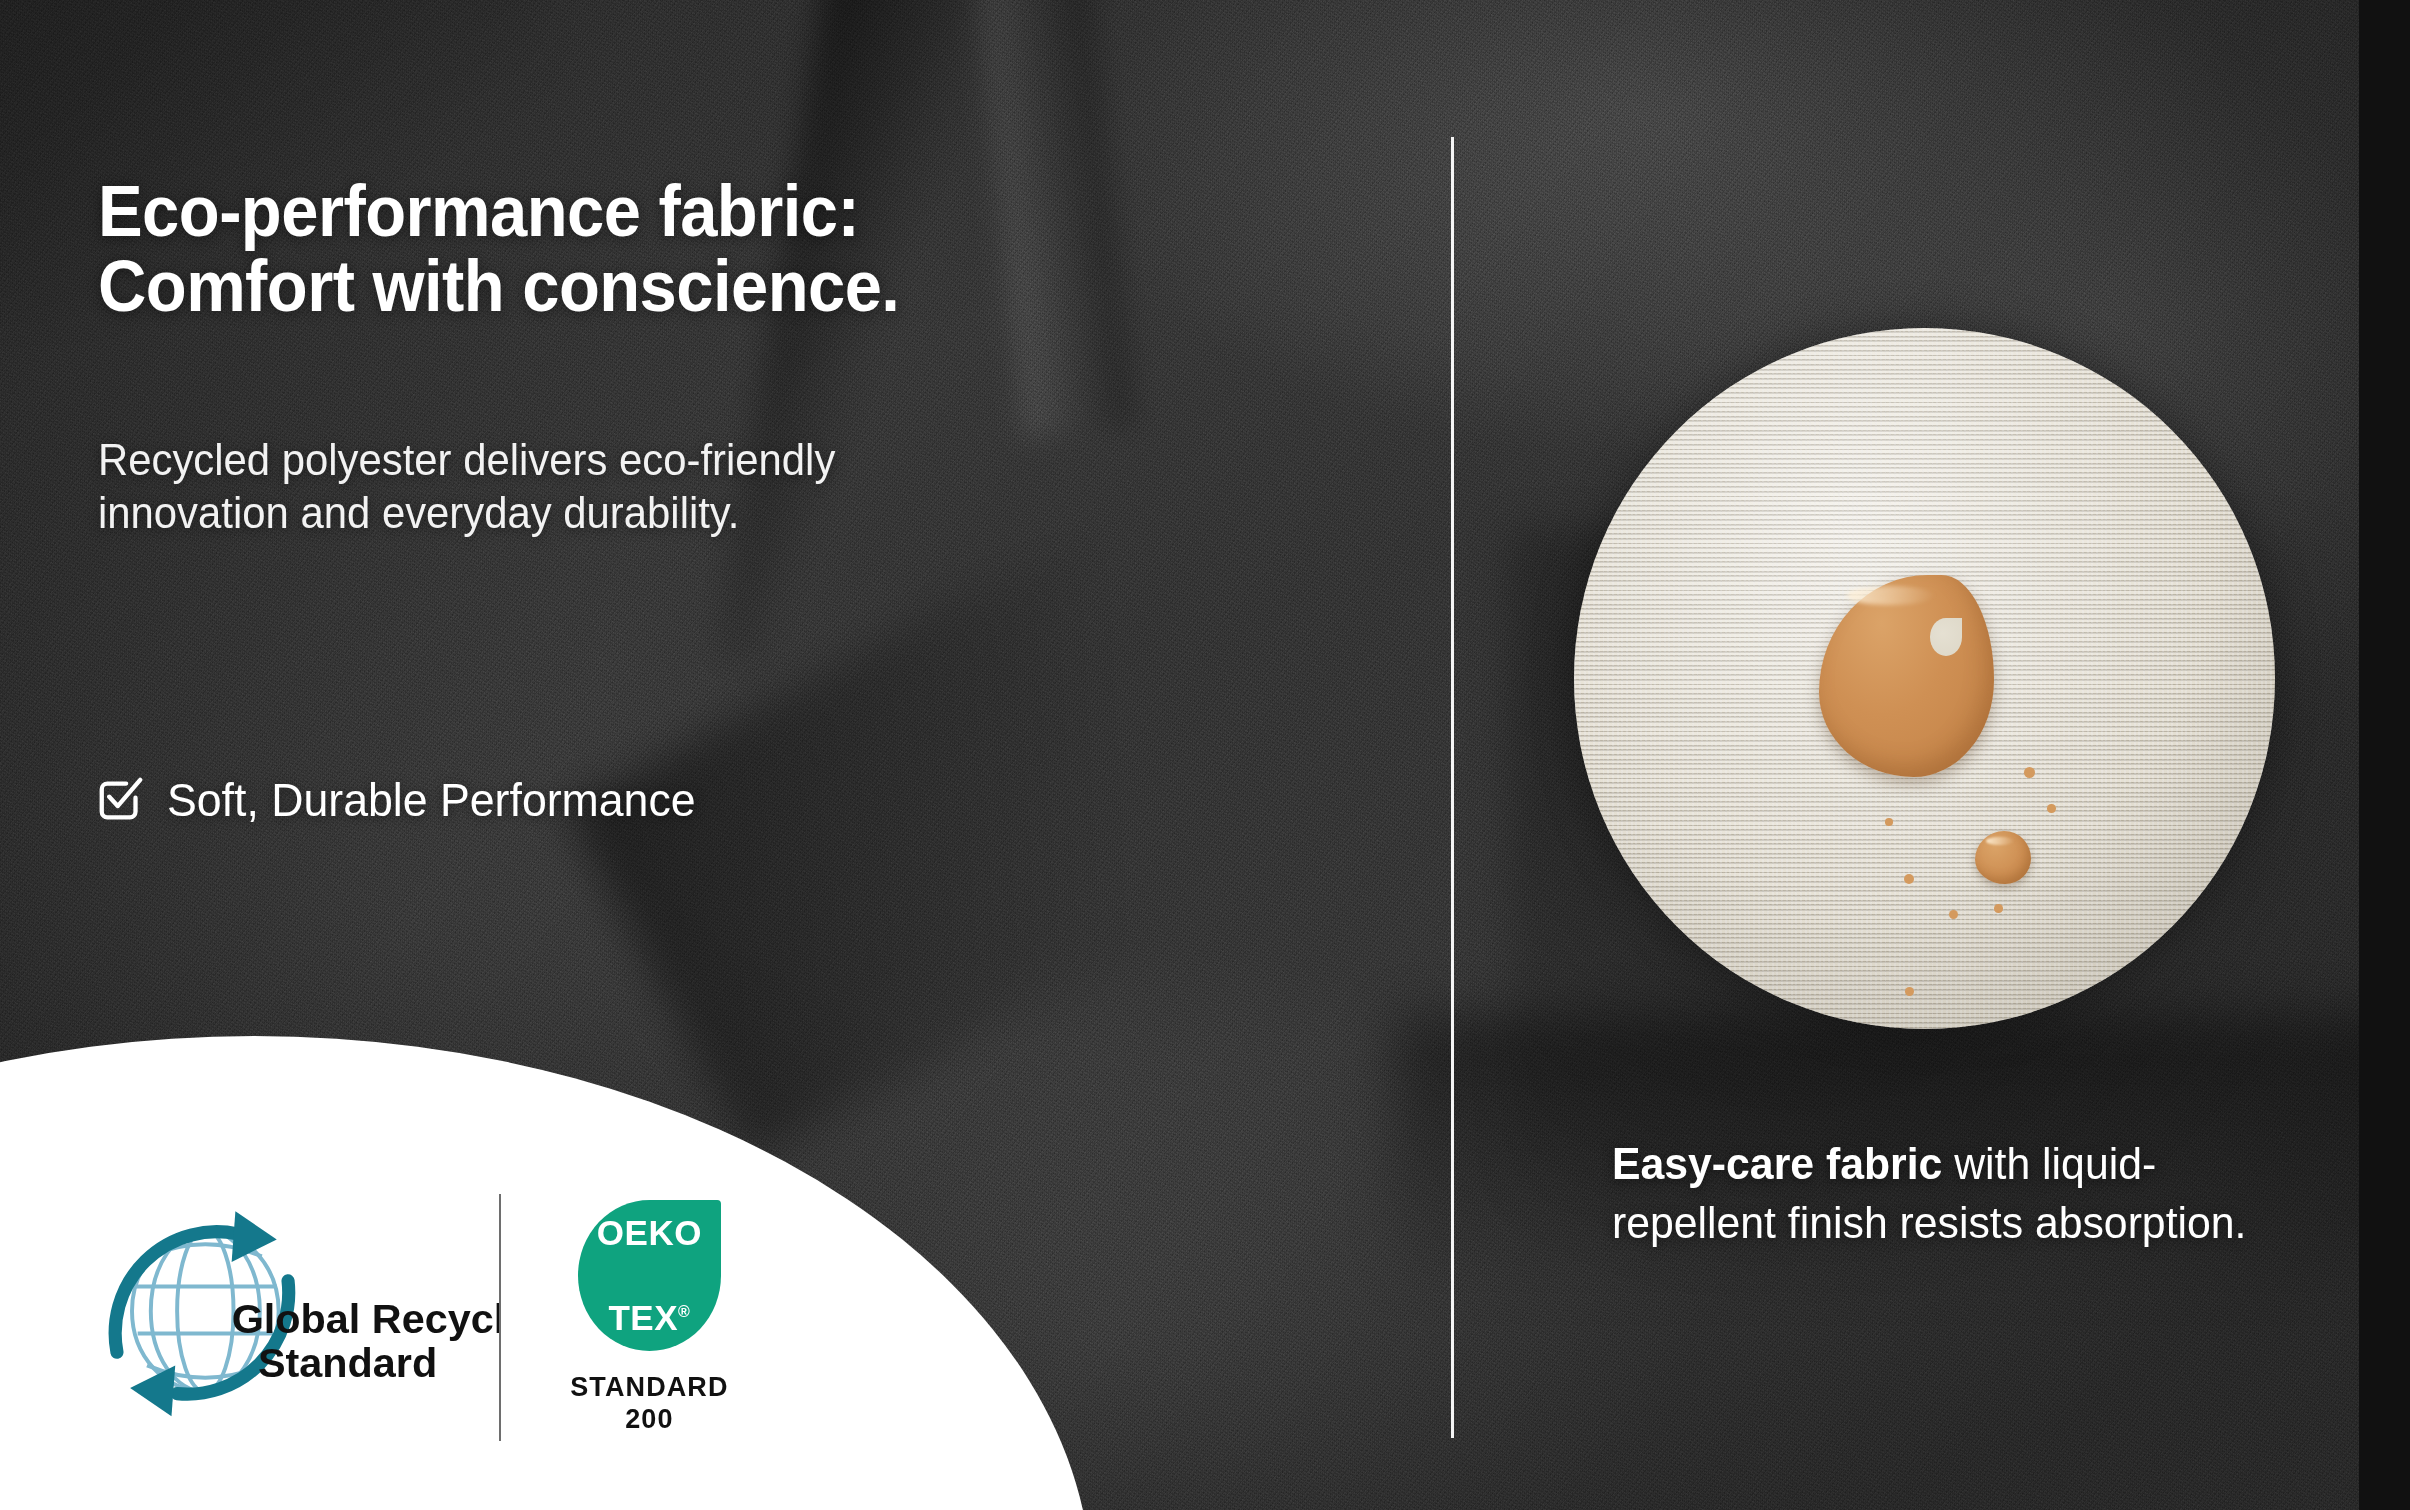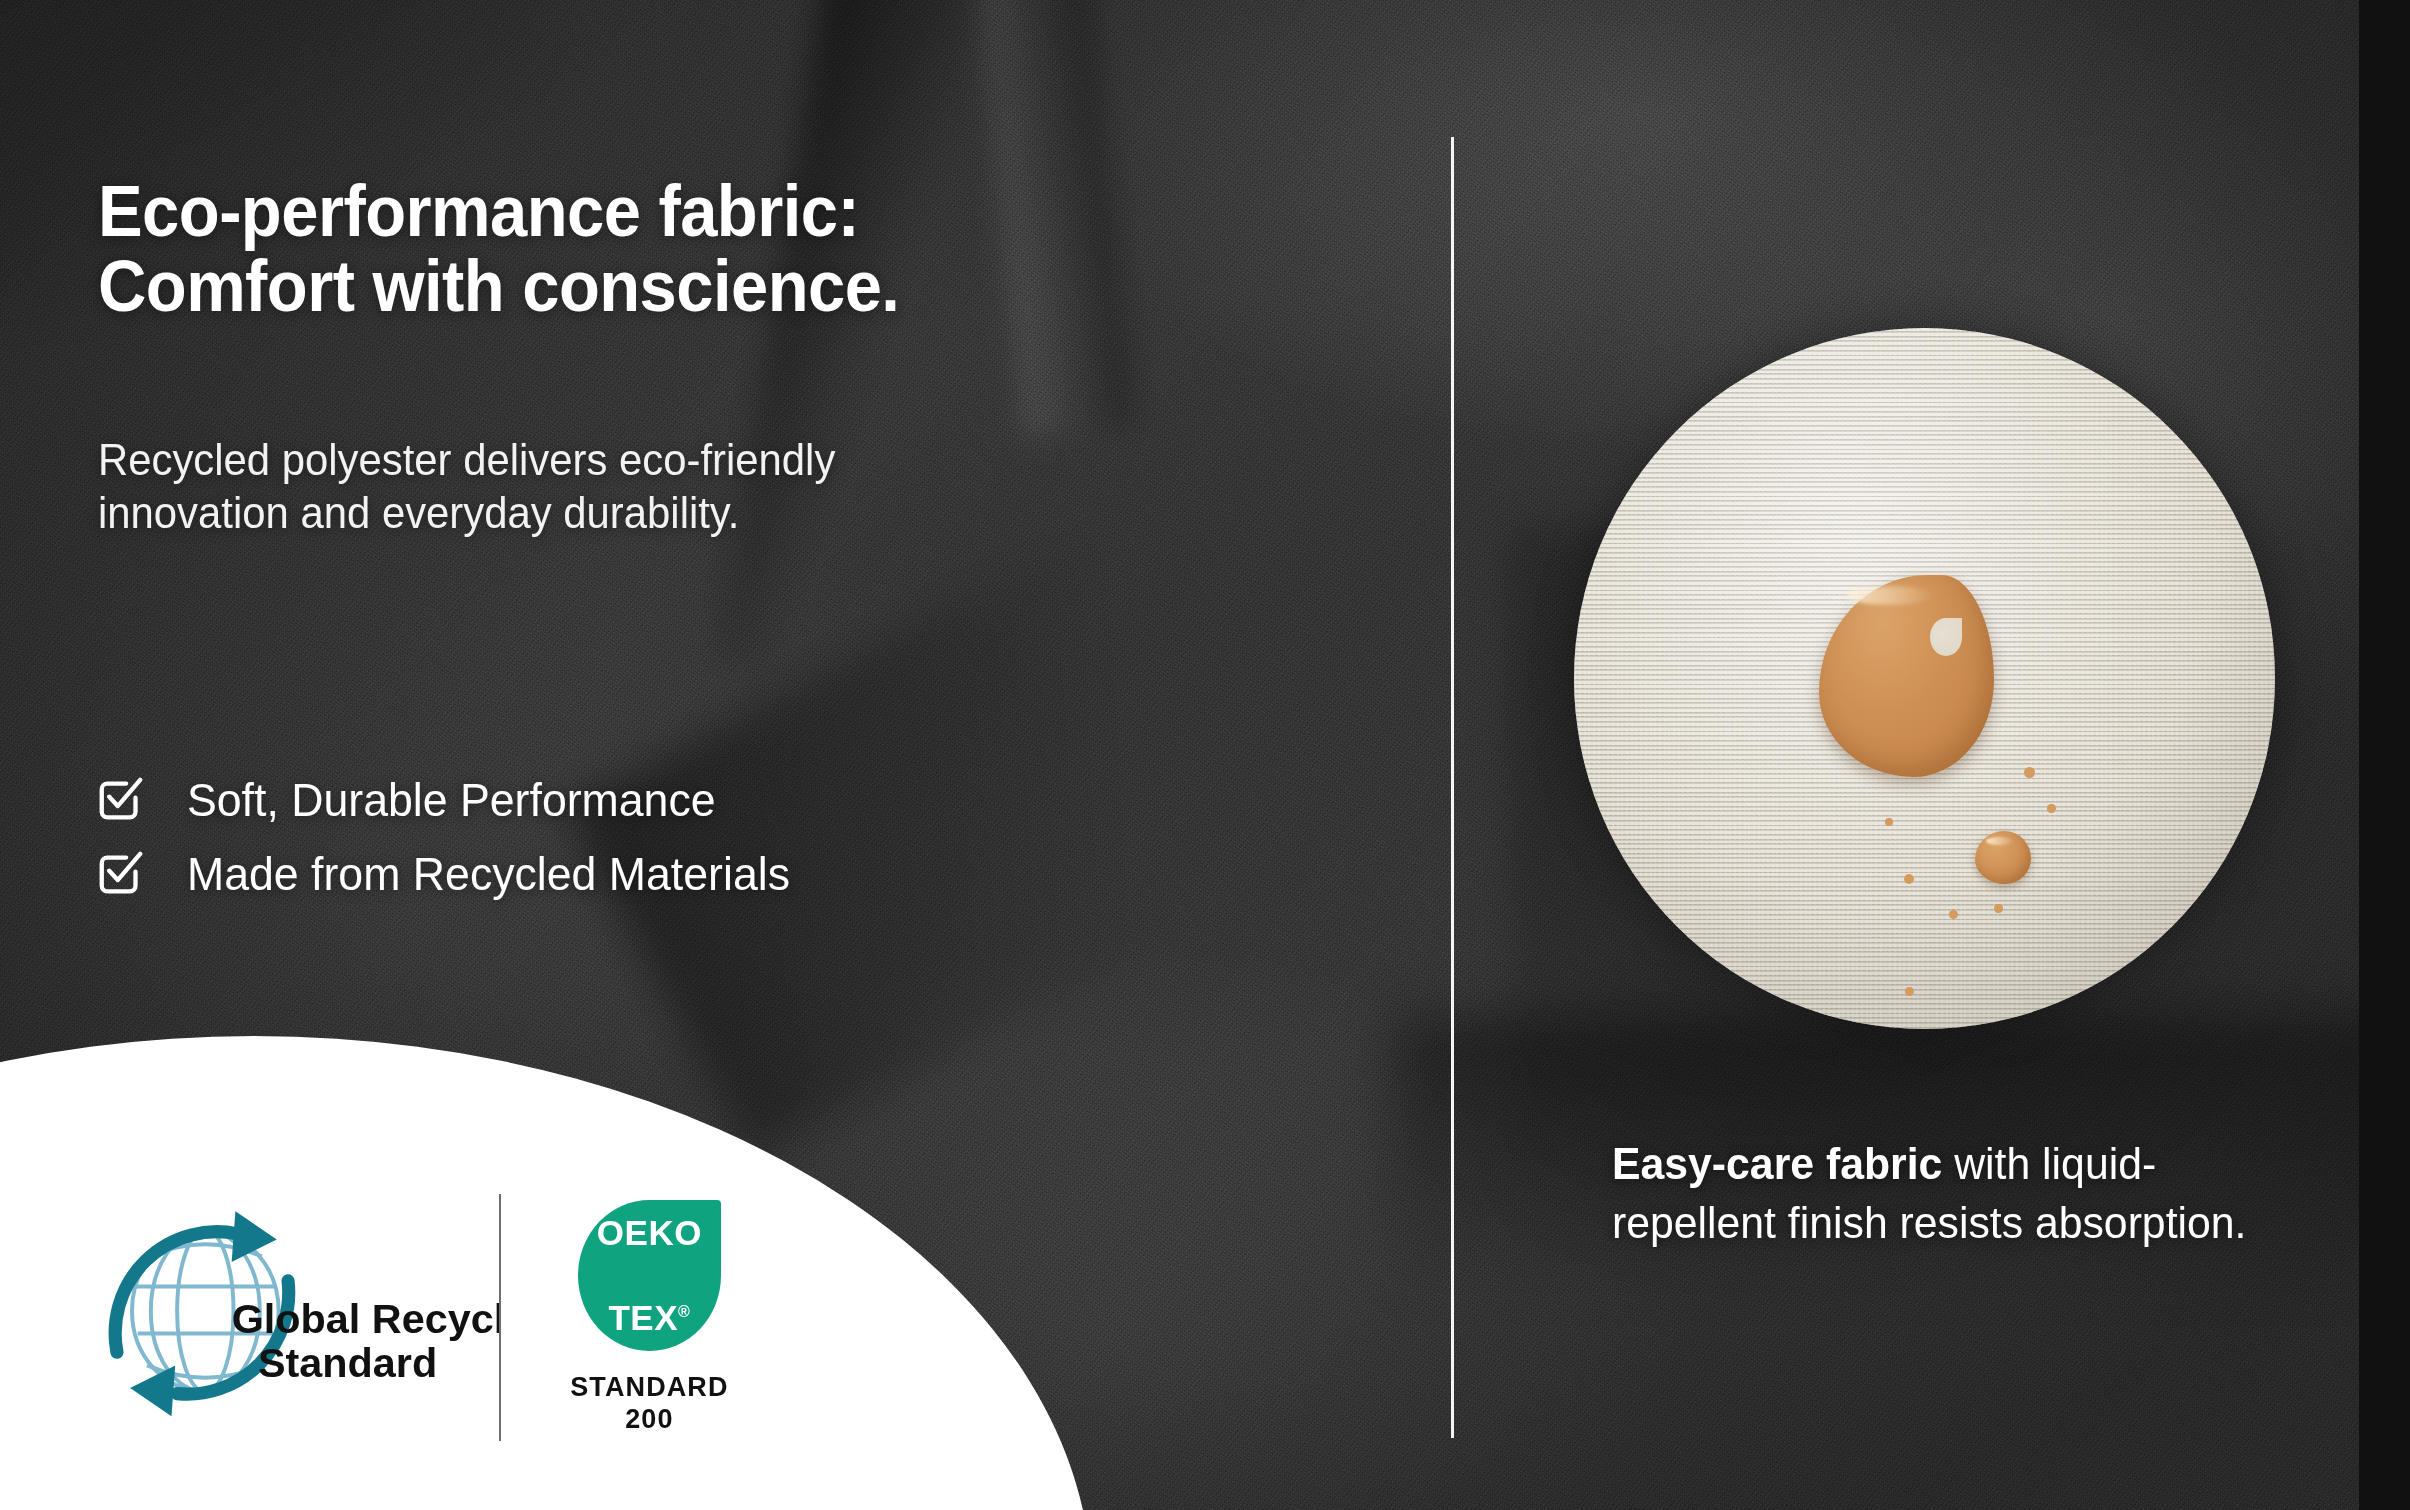--- a/index.html
+++ b/index.html
@@ -93,21 +93,21 @@
     font-family:"Liberation Sans Narrow","Liberation Sans",sans-serif;
     transform:scaleX(.93);transform-origin:left top;
     text-shadow:0 1.9px 11.3px rgba(0,0,0,.5);
     white-space:pre-line;
   }
 
   .checklist{
     position:absolute;left:98px;top:772px;
     display:flex;flex-direction:column;gap:19px;
   }
-  .check-row{display:flex;align-items:center;gap:44px;}
+  .check-row{display:flex;align-items:center;gap:24px;}
   .check-box{width:45px;height:45px;flex:0 0 45px;position:relative;}
   .check-text{
     color:#fff;font-size:47px;font-weight:400;white-space:nowrap;
     font-family:"Liberation Sans Narrow","Liberation Sans",sans-serif;
     transform:scaleX(.95);transform-origin:left center;
     text-shadow:0 1.9px 11.3px rgba(0,0,0,.5);
   }
 
   
   .divider{
@@ -236,29 +236,20 @@
     <div class="check-row">
       <span class="check-box">
         <svg width="45" height="45" viewBox="0 0 48 48">
           <path d="M40 22 V37 a6 6 0 0 1 -6 6 H10 a6 6 0 0 1 -6 -6 V13 a6 6 0 0 1 6 -6 H30" fill="none" stroke="#ffffff" stroke-width="4.6" stroke-linecap="round"></path>
           <path d="M12 21 L21 31 L45 3" fill="none" stroke="#ffffff" stroke-width="4.6" stroke-linecap="round" stroke-linejoin="round"></path>
         </svg>
       </span>
       <span class="check-text">Soft, Durable Performance</span>
     </div>
 
-    <div class="check-row">
-      <span class="check-box">
-        <svg width="45" height="45" viewBox="0 0 48 48">
-          <path d="M40 22 V37 a6 6 0 0 1 -6 6 H10 a6 6 0 0 1 -6 -6 V13 a6 6 0 0 1 6 -6 H30" fill="none" stroke="#ffffff" stroke-width="4.6" stroke-linecap="round"></path>
-          <path d="M12 21 L21 31 L45 3" fill="none" stroke="#ffffff" stroke-width="4.6" stroke-linecap="round" stroke-linejoin="round"></path>
-        </svg>
-      </span>
-      <span class="check-text">Made from Recycled Materials</span>
-    </div>
 
 
   </div>
 
   <div class="divider"></div>
 
   <div class="inset">
     <div class="inset-weave"></div>
     <div class="inset-weave2"></div>
     <div class="inset-shade"></div>

